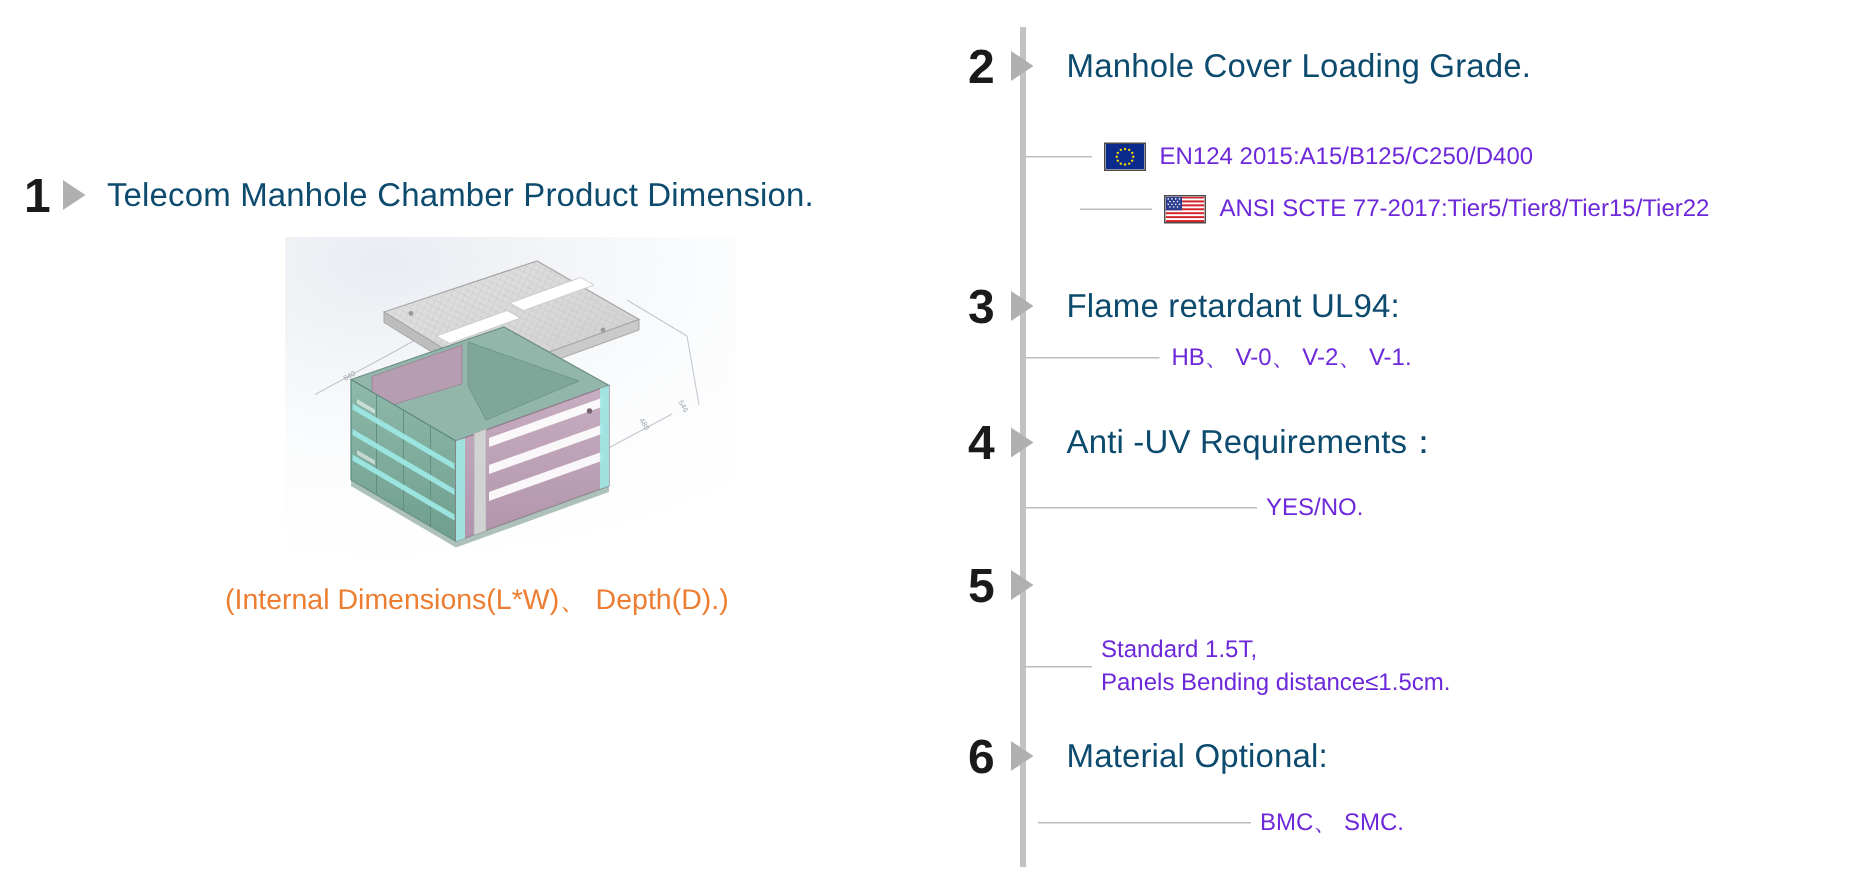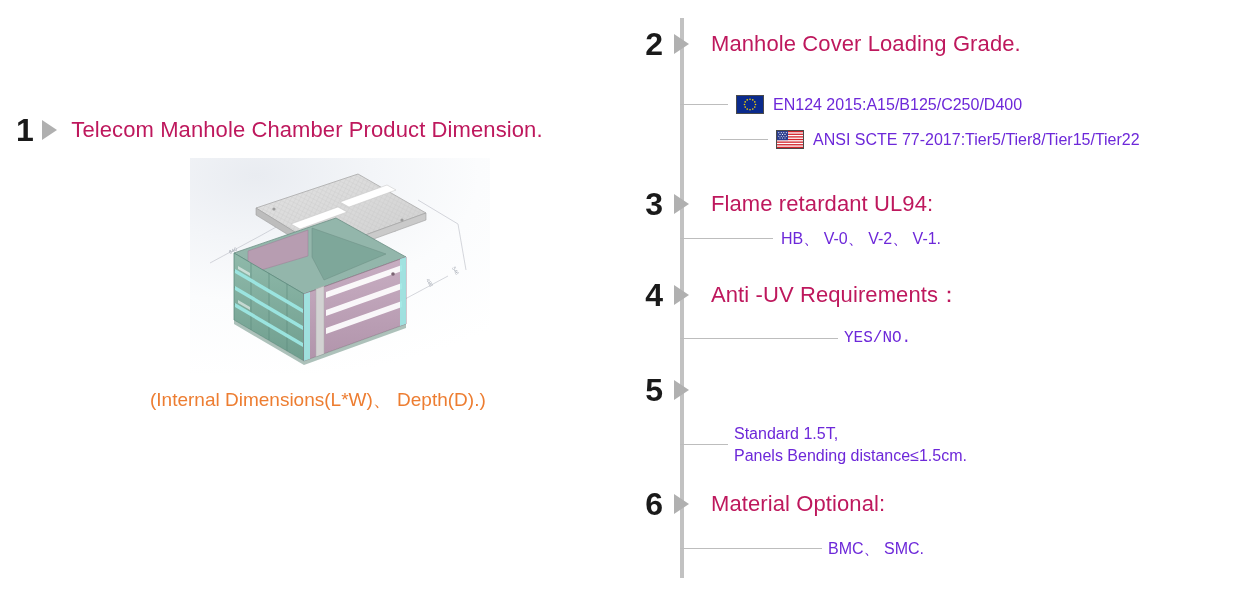--- a/index.html
+++ b/index.html
@@ -44,21 +44,21 @@
     height: 0;
     border-left: 15px solid #b0b0b0;
     border-top: 10px solid transparent;
     border-bottom: 10px solid transparent;
     margin-left: 9px;
     margin-right: 0px;
     flex: none;
   }
   .item-title {
     font-size: 22px;
-    color: #be185d;
+    color: #0c4a6e;
     margin-left: 14px;
     white-space: nowrap;
     letter-spacing: 0.1px;
   }
 
   
   #cad-render {
     position: absolute;
     left: 190px;
     top: 158px;
@@ -339,21 +339,21 @@
       <span class="sub-text" style="margin-left:8px;">HB、 V-0、 V-2、 V-1.</span>
     </div>
   </div>
 
   <div class="tl-item">
     <div class="tl-heading-row" style="top:277px;">
       <span class="item-number">4</span>
       <span class="tri-marker"></span>
       <span class="item-title">Anti -UV Requirements：</span>
     </div>
-    <div class="sub-row" style="left:48px; top:328px;font-family:Liberation Mono, monospace;">
+    <div class="sub-row" style="left:48px; top:328px;">
       <span class="leader" style="width:158px;"></span>
       <span class="sub-text" style="margin-left:6px;">YES/NO.</span>
     </div>
   </div>
 
   <div class="tl-item">
     <div class="tl-heading-row" style="top:372px;">
       <span class="item-number">5</span>
       <span class="tri-marker"></span>
     </div>
@@ -363,19 +363,19 @@
 Panels Bending distance≤1.5cm.</span>
     </div>
   </div>
 
   <div class="tl-item">
     <div class="tl-heading-row" style="top:486px;">
       <span class="item-number">6</span>
       <span class="tri-marker"></span>
       <span class="item-title">Material Optional:</span>
     </div>
-    <div class="sub-row" style="left:48px; top:538px;">
+    <div class="sub-row" style="left:60px; top:538px;">
       <span class="leader" style="width:142px;"></span>
       <span class="sub-text" style="margin-left:6px;">BMC、 SMC.</span>
     </div>
   </div>
 
 </div>
 
 </body></html>

